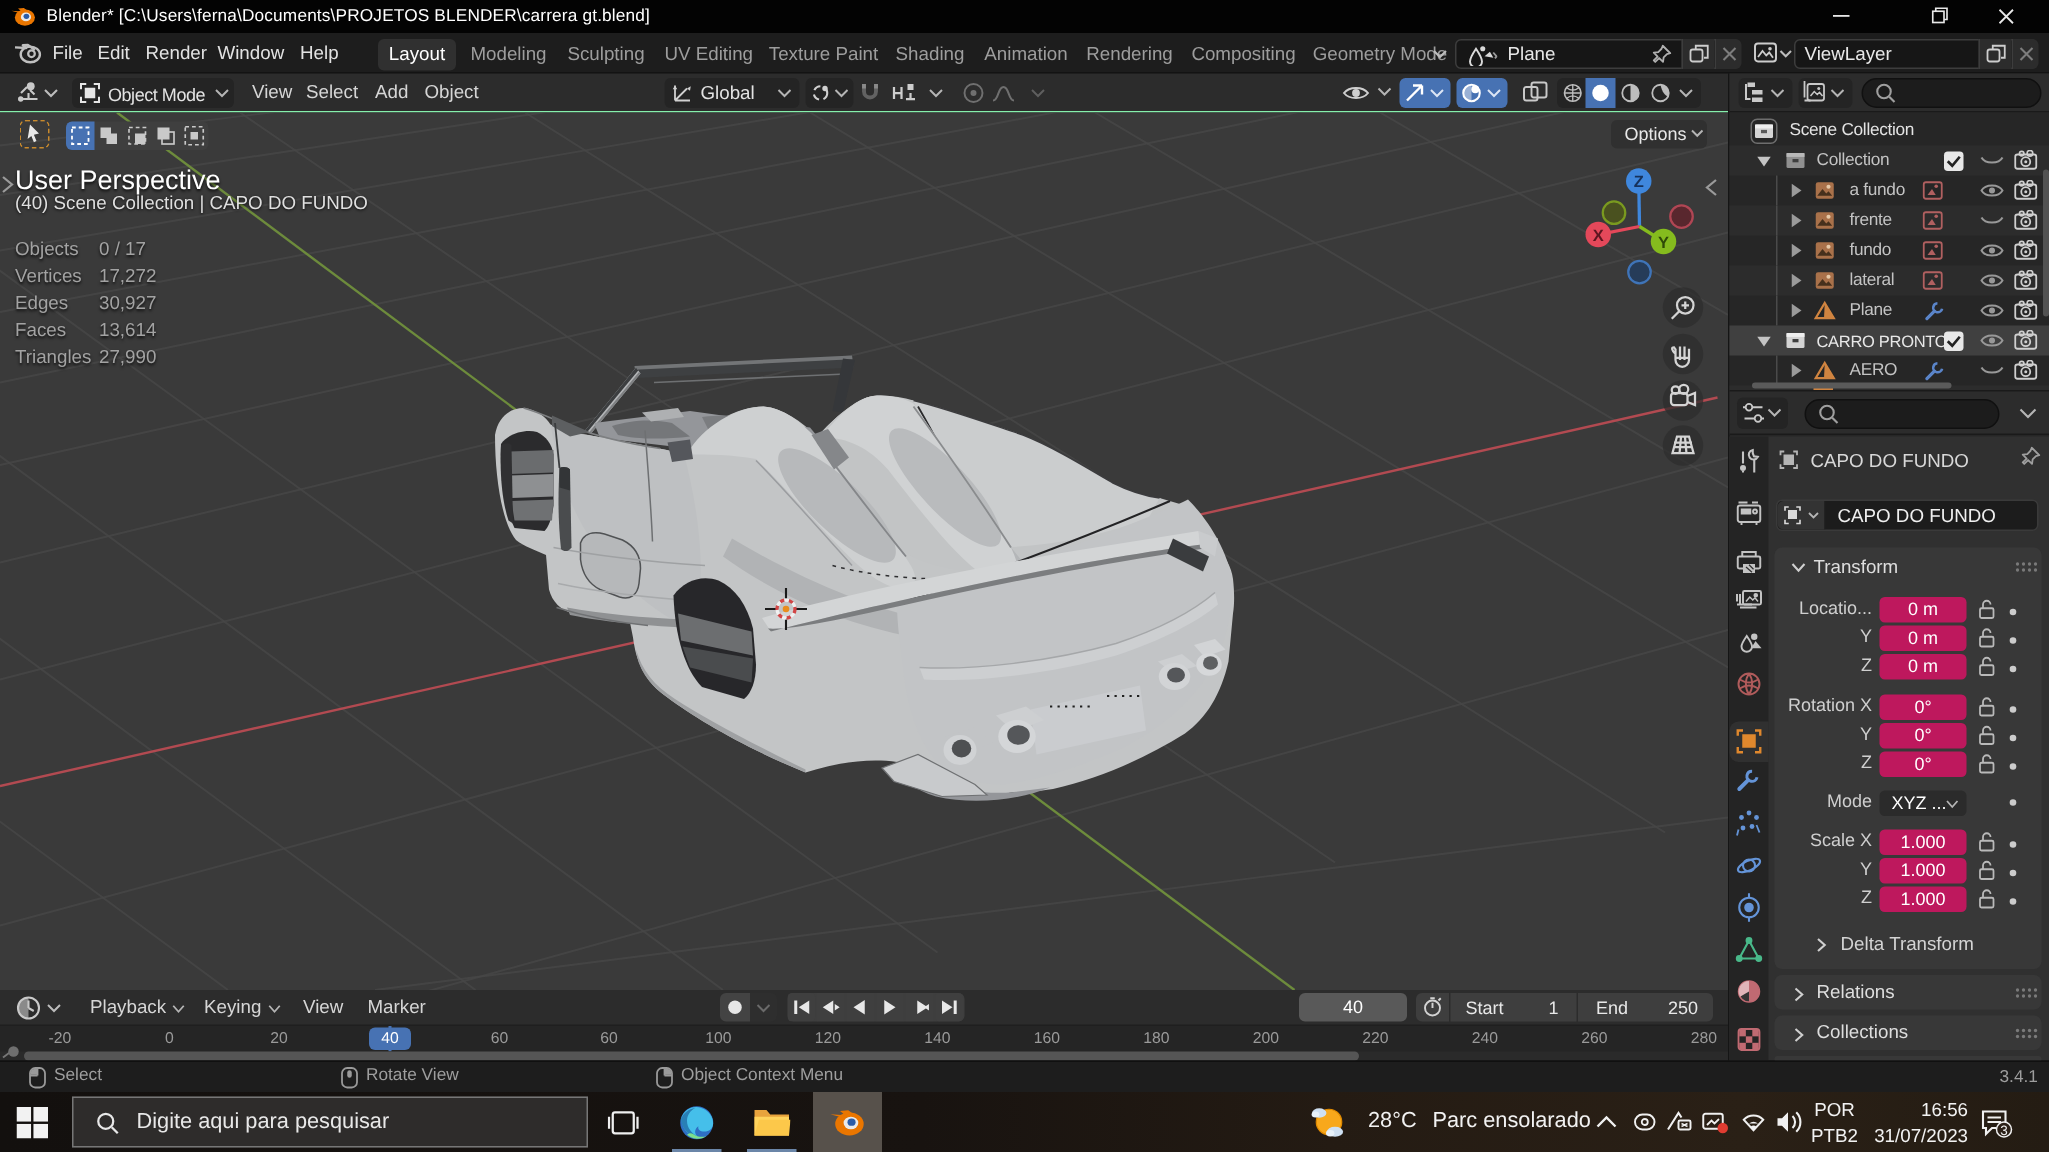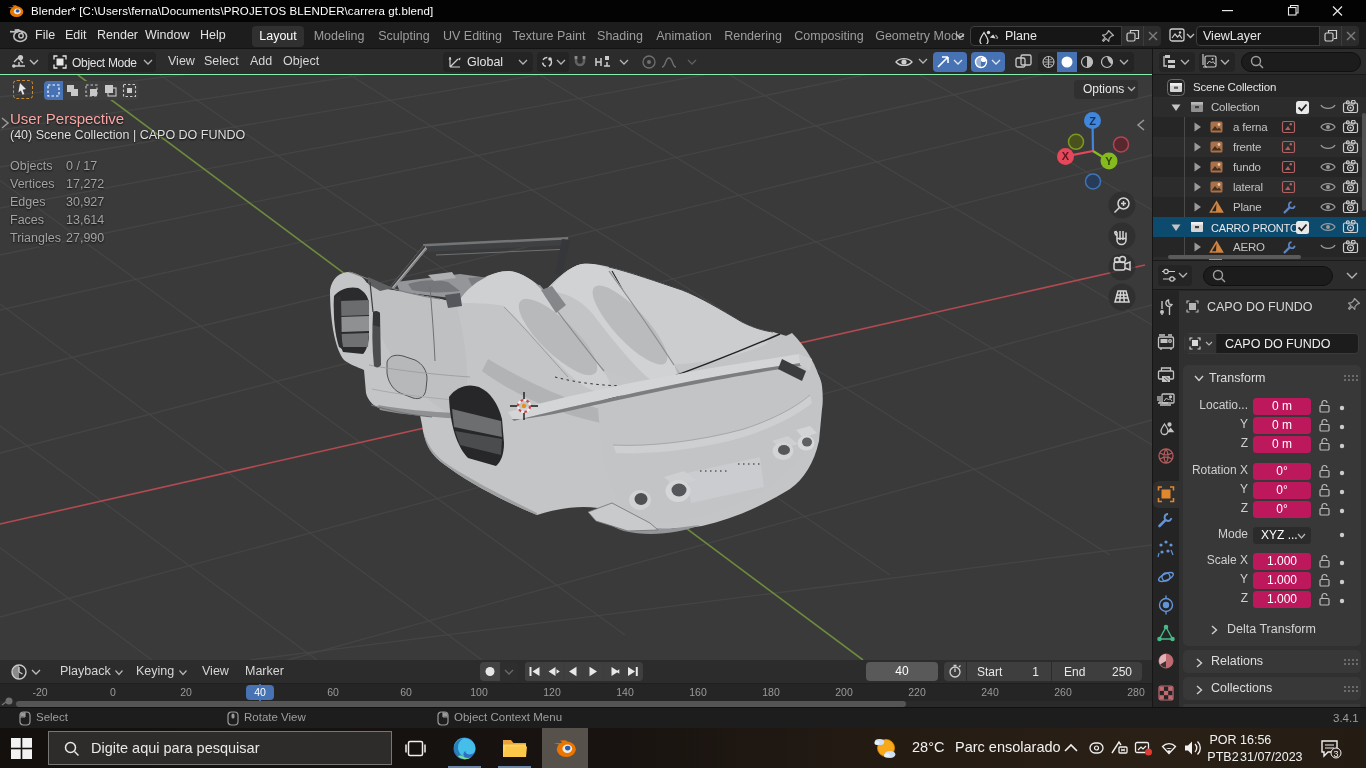--- a/index.html
+++ b/index.html
@@ -491,21 +491,21 @@
         </svg>
     </div>
 
     <svg style="position:absolute;left:0px;top:40px" width="10" height="16">
         <path d="M2,3 l6,5 -6,5" fill="none" stroke="#9a9a9a" stroke-width="1.5"></path>
       </svg>
     <svg style="position:absolute;left:1136px;top:42px" width="10" height="16">
         <path d="M8,3 l-6,5 6,5" fill="none" stroke="#9a9a9a" stroke-width="1.5"></path>
       </svg>
 
-    <div style="position:absolute;left:10px;top:35px;font-size:15px;color:#fca5a5;text-shadow:0 1px 2px rgba(0,0,0,0.8)">User Perspective</div>
+    <div style="position:absolute;left:10px;top:35px;font-size:18px;color:#ffffff;text-shadow:0 1px 2px rgba(0,0,0,0.8)">User Perspective</div>
     <div style="position:absolute;left:10px;top:53px;font-size:12.5px;color:#dfdfdf;text-shadow:0 1px 2px rgba(0,0,0,0.8)">(40) Scene Collection | CAPO DO FUNDO</div>
     <div style="position:absolute;left:10px;top:82px;width:160px;font-size:12.5px;color:#a3a3a3;line-height:18px;text-shadow:0 1px 2px rgba(0,0,0,0.8)">
       <div>Objects<span style="position:absolute;left:56px">0 / 17</span></div>
       <div>Vertices<span style="position:absolute;left:56px">17,272</span></div>
       <div>Edges<span style="position:absolute;left:56px">30,927</span></div>
       <div>Faces<span style="position:absolute;left:56px">13,614</span></div>
       <div>Triangles<span style="position:absolute;left:56px">27,990</span></div>
     </div>
 
     <svg style="position:absolute;left:1045px;top:0px" width="100" height="300" viewBox="0 0 100 300">
@@ -613,21 +613,21 @@
       <div class="orow" style="top:42px">
         <div style="position:absolute;left:31px;top:0;width:1px;height:20px;background:#4a4a4a"></div>
         <svg style="position:absolute;left:40px;top:5px" width="9" height="10">
             <path d="M1.5,0.5 l6.5,4.5 -6.5,4.5 z" fill="#9a9a9a"></path>
           </svg>
         <svg style="position:absolute;left:56px;top:3px" width="15" height="14" viewBox="0 0 15 14">
             <rect x="1.5" y="1.5" width="12" height="11" rx="1.5" fill="#a9714a"></rect>
             <path d="M2.5,10.5 l3.5,-4.5 2.5,3 1.5,-1.5 2.5,3 z" fill="#46301c"></path>
             <circle cx="10" cy="4.5" r="1.4" fill="#e6c9a8"></circle>
           </svg>
-        <div class="t" style="left:80px">a ferna</div>
+        <div class="t" style="left:80px">a fundo</div>
         <svg style="position:absolute;left:128px;top:3px" width="15" height="14" viewBox="0 0 15 14">
             <rect x="1.5" y="1.5" width="12" height="11" rx="1.5" fill="none" stroke="#b06060" stroke-width="1.2"></rect>
             <path d="M4,10 l3,-4 2.5,4 z" fill="#b06060"></path>
             <circle cx="9.8" cy="4.2" r="1.2" fill="#b06060"></circle>
           </svg>
         <svg style="position:absolute;left:167px;top:4px" width="16" height="12" viewBox="0 0 16 12">
             <path d="M1,6 c2.5,-4.5 11.5,-4.5 14,0 c-2.5,4.5 -11.5,4.5 -14,0 z" fill="none" stroke="#989898" stroke-width="1.3"></path>
             <circle cx="8" cy="6" r="2" fill="#989898"></circle>
           </svg>
         <svg style="position:absolute;left:189px;top:3px" width="17" height="14" viewBox="0 0 17 14">
@@ -745,21 +745,21 @@
           </svg>
         <svg style="position:absolute;left:189px;top:3px" width="17" height="14" viewBox="0 0 17 14">
             <rect x="1.5" y="3" width="14" height="9.5" rx="1.5" fill="none" stroke="#cfcfcf" stroke-width="1.2"></rect>
             <circle cx="5.8" cy="2.4" r="1.5" fill="none" stroke="#cfcfcf" stroke-width="1.1"></circle>
             <circle cx="11.3" cy="2.2" r="1.9" fill="none" stroke="#cfcfcf" stroke-width="1.1"></circle>
             <circle cx="8.5" cy="7.8" r="3" fill="none" stroke="#cfcfcf" stroke-width="1.2"></circle>
             <circle cx="8.5" cy="7.8" r="1" fill="#cfcfcf"></circle>
           </svg>
       </div>
 
-      <div class="orow" style="top:142px;background:#0c4a6e">
+      <div class="orow" style="top:142px;background:#404040">
         <svg style="position:absolute;left:18px;top:6px" width="10" height="9">
             <path d="M0.5,1.5 h9 l-4.5,6.5 z" fill="#c4c4c4"></path>
           </svg>
         <svg style="position:absolute;left:36px;top:3px" width="16" height="14" viewBox="0 0 16 14">
           <rect x="2" y="2" width="12" height="10" rx="1" fill="#d4d4d4"></rect>
           <rect x="2" y="2" width="12" height="2.6" fill="#efefef"></rect>
           <rect x="6" y="6" width="4" height="2.2" fill="#3e3e3e"></rect>
         </svg>
         <div class="t" style="left:58px;color:#e8e8e8;font-size:11px;top:4.5px">CARRO PRONTO</div>
         <svg style="position:absolute;left:142px;top:3px" width="15" height="15" viewBox="0 0 15 15">
@@ -1263,21 +1263,21 @@
     </svg>
     <svg style="position:absolute;left:1160px;top:12px" width="18" height="16" viewBox="0 0 18 16">
       <path d="M9,13.5 l-6.5,-7 a9,9 0 0 1 13,0 z" fill="none" stroke="#f0f0f0" stroke-width="1.3"></path>
       <path d="M6,9 a5,5 0 0 1 6,0 M9,13.5 l-2,-2.3 a3,3 0 0 1 4,0 z" fill="#f0f0f0" stroke="none"></path>
     </svg>
     <svg style="position:absolute;left:1183px;top:11px" width="20" height="18" viewBox="0 0 20 18">
       <path d="M2,6.5 h3 l4,-4 v13 l-4,-4 h-3 z" fill="#f0f0f0"></path>
       <path d="M12,5 a5.5,5.5 0 0 1 0,8 M14.5,2.5 a9,9 0 0 1 0,13" fill="none" stroke="#f0f0f0" stroke-width="1.4"></path>
     </svg>
     <div style="position:absolute;left:1205px;top:4px;font-size:12.5px;line-height:16.5px;text-align:center;width:36px">POR<br>PTB2</div>
-    <div style="position:absolute;left:1240px;top:4px;font-size:12.5px;line-height:16.5px;text-align:left;width:72px">16:56<br>31/07/2023</div>
+    <div style="position:absolute;left:1240px;top:4px;font-size:12.5px;line-height:16.5px;text-align:right;width:72px">16:56<br>31/07/2023</div>
     <svg style="position:absolute;left:1320px;top:11px" width="22" height="20" viewBox="0 0 22 20">
       <path d="M2,2 h15 v11 h-9 l-4,4 v-4 h-2 z" fill="none" stroke="#f0f0f0" stroke-width="1.4"></path>
       <path d="M5,6 h9 M5,9 h9" stroke="#f0f0f0" stroke-width="1.2"></path>
       <circle cx="16" cy="14" r="5" fill="#2b2017" stroke="#f0f0f0" stroke-width="1"></circle>
       <text x="16" y="17.5" font-size="9" fill="#f0f0f0" text-anchor="middle">3</text>
     </svg>
   </div>
 </div>
 
 </body></html>

